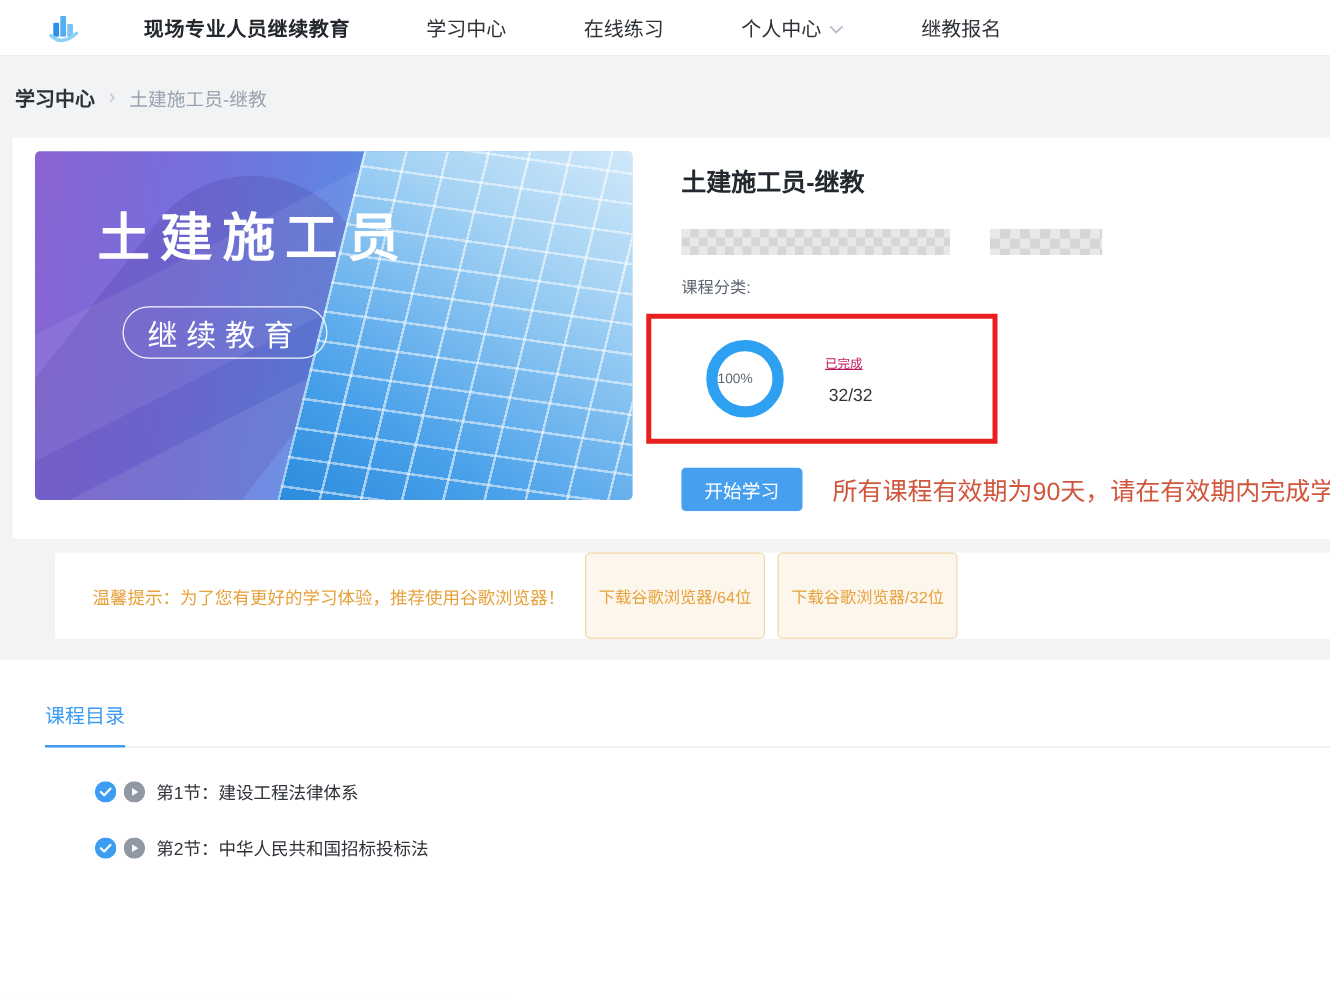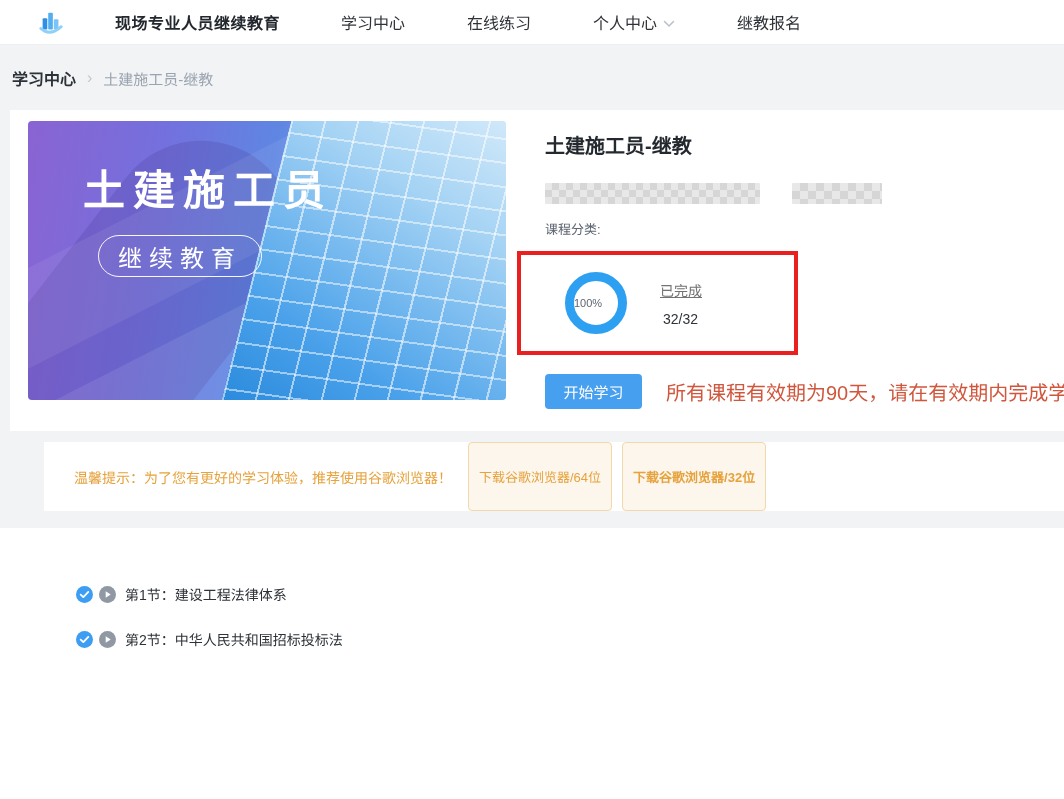--- a/index.html
+++ b/index.html
@@ -60,25 +60,25 @@
   }
   .tower2 {
     position:absolute; right:90px; top:60px; width:150px; height:330px;
     transform:rotate(22deg) skewY(-10deg); opacity:.75;
     background:
       repeating-linear-gradient(90deg, rgba(255,255,255,.5) 0 2px, transparent 2px 24px),
       repeating-linear-gradient(0deg, rgba(255,255,255,.45) 0 2px, transparent 2px 20px),
       linear-gradient(200deg,#d8ecfb 0%,#8cc4f1 45%,#3c97e6 100%);
   }
   .banner-title {
-    position:absolute; left:50px; top:35px; width:260px; text-align:center;
+    position:absolute; left:50px; top:35px; width:260px; 
     font-size:42px; font-weight:700; color:#fff; letter-spacing:8px;
   }
   .banner-badge {
-    position:absolute; left:70px; top:114px; width:164px; height:42px;
+    position:absolute; left:70px; top:124px; width:164px; height:42px;
     border:1.5px solid rgba(255,255,255,.95); border-radius:999px;
     display:flex; align-items:center; justify-content:center;
     font-size:24px; color:#fff; letter-spacing:7px;
   }
 
   .hero-info { flex:1; min-width:0; margin-left:11px; position:relative; }
   .course-title { margin:9px 0 0 28px; font-size:20px; font-weight:700; color:#24292f; }
   .redacted-row { margin:24px 0 0 28px; display:flex; align-items:center; }
   .redacted {
     height:21px; border-radius:1px; opacity:.85;
@@ -92,21 +92,21 @@
   .progress-outline {
     margin-top:13px; width:281px; height:104px;
     border:4px solid #ea1f1f; display:flex; align-items:center;
   }
   .progress-ring {
     width:62px; height:62px; margin-left:44px; border-radius:50%;
     border:9px solid #2da0f2; display:flex; align-items:center; justify-content:flex-start;
   }
   .progress-pct { font-size:11px; color:#5f6672; }
   .progress-texts { margin-left:33px; }
-  .progress-status { font-size:14px; color:#737373;text-decoration:underline; }
+  .progress-status { font-size:10px; color:#be185d;text-decoration:underline; }
   .progress-count { font-size:14px; color:#2f3338; margin-top:11px; margin-left:3px; }
 
   .action-row { margin:19px 0 12px 28px; display:flex; align-items:center; white-space:nowrap; overflow:hidden; }
   .start-btn {
     width:97px; height:35px; flex:0 0 auto; background:#469fef; color:#fff;
     border:none; border-radius:4px; font-size:15px; cursor:pointer;
     font-family:inherit;
   }
   .validity-text { margin-left:24px; font-size:20px; color:#d0573d; }
 
@@ -114,21 +114,21 @@
   .notice-bar {
     margin-top:11px; background:#fff; height:69px;
     display:flex; align-items:center; padding-left:30px;margin-left:44px;
   }
   .notice-text { font-size:14px; color:#e6a23c; }
   .dl-btn {
     margin-left:16px; padding:24px 10px; background:#fdf6ec;
     border:1px solid #f3d8a9; border-radius:4px; color:#e6a23c;
     font-size:13px; cursor:pointer; font-family:inherit;
   }
-  .dl-btn + .dl-btn { margin-left:10px;font-weight:bold; }
+  .dl-btn + .dl-btn { margin-left:10px; }
 
   
   .catalog-card { margin-top:17px; background:#fff; padding:31px 0 40px 36px; min-height:300px; }
   .tab-strip { border-bottom:1px solid #e6e9ed; }
   .tab-active {
     display:inline-block; font-size:16px; color:#3d9df3;
     padding-bottom:13px; border-bottom:2px solid #3d9df3; margin-bottom:-1px;
     cursor:pointer;
   }
   .chapter-row { margin-top:34px; margin-left:18px; display:flex; align-items:center; cursor:pointer; }
@@ -217,20 +217,23 @@
   </div>
 </div>
 
 <div class="notice-bar">
   <span class="notice-text">温馨提示：为了您有更好的学习体验，推荐使用谷歌浏览器！</span>
   <button class="dl-btn">下载谷歌浏览器/64位</button>
   <button class="dl-btn">下载谷歌浏览器/32位</button>
 </div>
 
 <div class="catalog-card">
+  <div class="tab-strip">
+    <span class="tab-active">课程目录</span>
+  </div>
 
 
   <div class="lesson-row">
     <svg class="icon-check" viewBox="0 0 16 16">
       <circle cx="8" cy="8" r="8" fill="#3d9df3"></circle>
       <path d="M4.4 8.1 L6.9 10.5 L11.6 5.6" stroke="#fff" stroke-width="1.7" fill="none" stroke-linecap="round" stroke-linejoin="round"></path>
     </svg>
     <svg class="icon-play" viewBox="0 0 16 16">
       <circle cx="8" cy="8" r="8" fill="#8f98a3"></circle>
       <path d="M6.3 5 L11 8 L6.3 11 Z" fill="#fff"></path>

